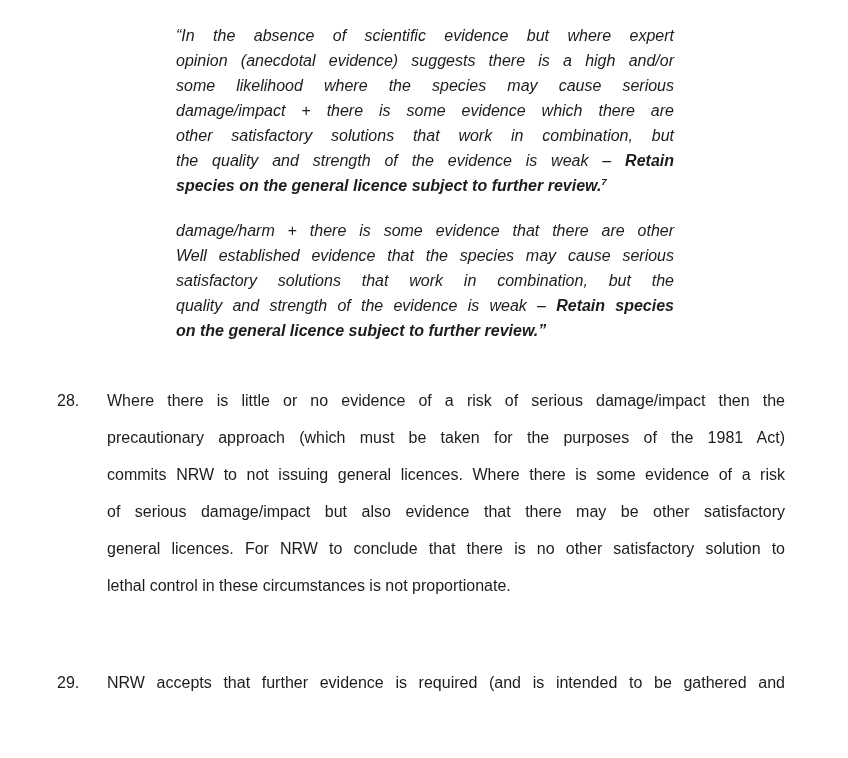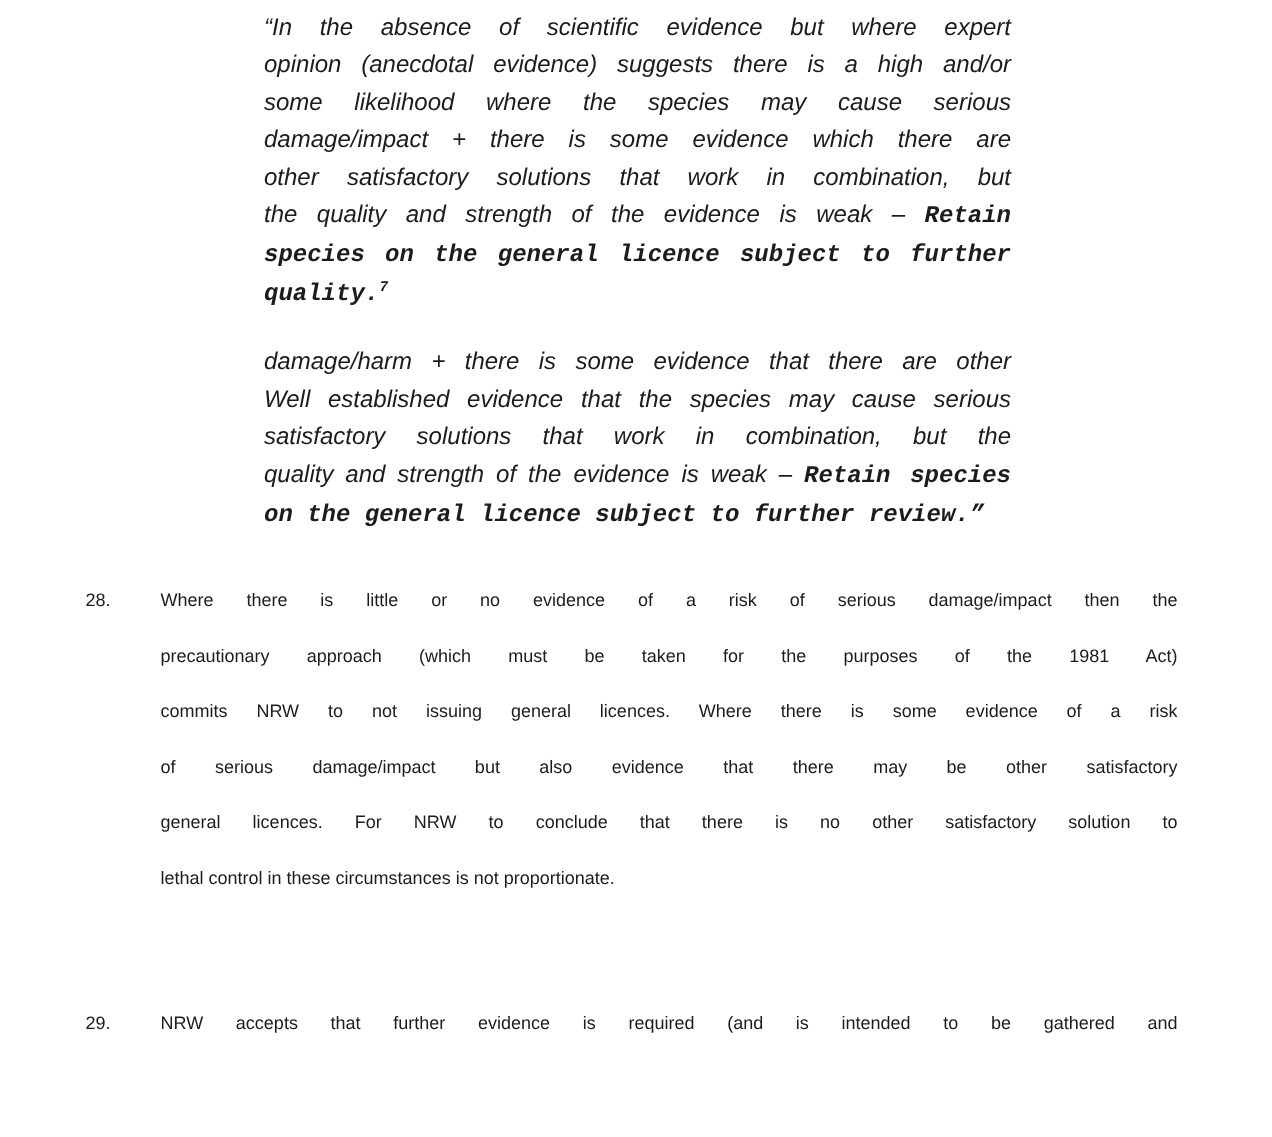--- a/index.html
+++ b/index.html
@@ -13,35 +13,35 @@
     height: 758px;
     background: #ffffff;
     overflow: hidden;
     font-family: "Liberation Sans", sans-serif;
     color: #1c1c1c;
   }
   
   .quote-section {
     position: absolute;
     left: 176px;
-    top: 6px;
+    top: 23px;
     width: 498px;
     font-size: 16px;
     line-height: 25px;
     font-style: italic;
   }
   .quote-block + .quote-block {
     margin-top: 20px;
   }
   
   .numbered-paragraph {
     position: absolute;
     left: 57px;
     width: 728px;
-    font-size: 12px;
+    font-size: 16px;
     line-height: 37px;
   }
   .paragraph-28 { top: 382px; }
   .paragraph-29 { top: 664px; }
   .paragraph-number {
     position: absolute;
     left: 0;
     top: 0;
   }
   .paragraph-body {
@@ -50,42 +50,41 @@
   
   .tline {
     text-align: justify;
     text-align-last: justify;
   }
   .tline.tline-last {
     text-align-last: left;
   }
   .bold {
     font-weight: bold;
-    font-family: Liberation Mono, monospace;
   }
   sup {
     font-size: 0.62em;
     line-height: 0;
     vertical-align: super;
   }
 </style>
 </head>
 <body>
 
 <div class="page">
 
   <section class="quote-section">
     <div class="quote-block">
         <div class="tline"><span>“In the absence of scientific evidence but where expert</span></div>
         <div class="tline"><span>opinion (anecdotal evidence) suggests there is a high and/or</span></div>
         <div class="tline"><span>some likelihood where the species may cause serious</span></div>
         <div class="tline"><span>damage/impact + there is some evidence which there are</span></div>
         <div class="tline"><span>other satisfactory solutions that work in combination, but</span></div>
         <div class="tline"><span>the quality and strength of the evidence is weak – </span><span class="bold">Retain</span></div>
-        <div class="tline tline-last"><span class="bold">species on the general licence subject to further quality.</span><sup class="bold">7</sup></div>
+        <div class="tline tline-last"><span class="bold">species on the general licence subject to further review.</span><sup class="bold">7</sup></div>
       </div>
     <div class="quote-block">
         <div class="tline"><span>damage/harm + there is some evidence that there are other</span></div>
         <div class="tline"><span>Well established evidence that the species may cause serious</span></div>
         <div class="tline"><span>satisfactory solutions that work in combination, but the</span></div>
         <div class="tline"><span>quality and strength of the evidence is weak – </span><span class="bold">Retain species</span></div>
         <div class="tline tline-last"><span class="bold">on the general licence subject to further review.”</span></div>
       </div>
   </section>
 

